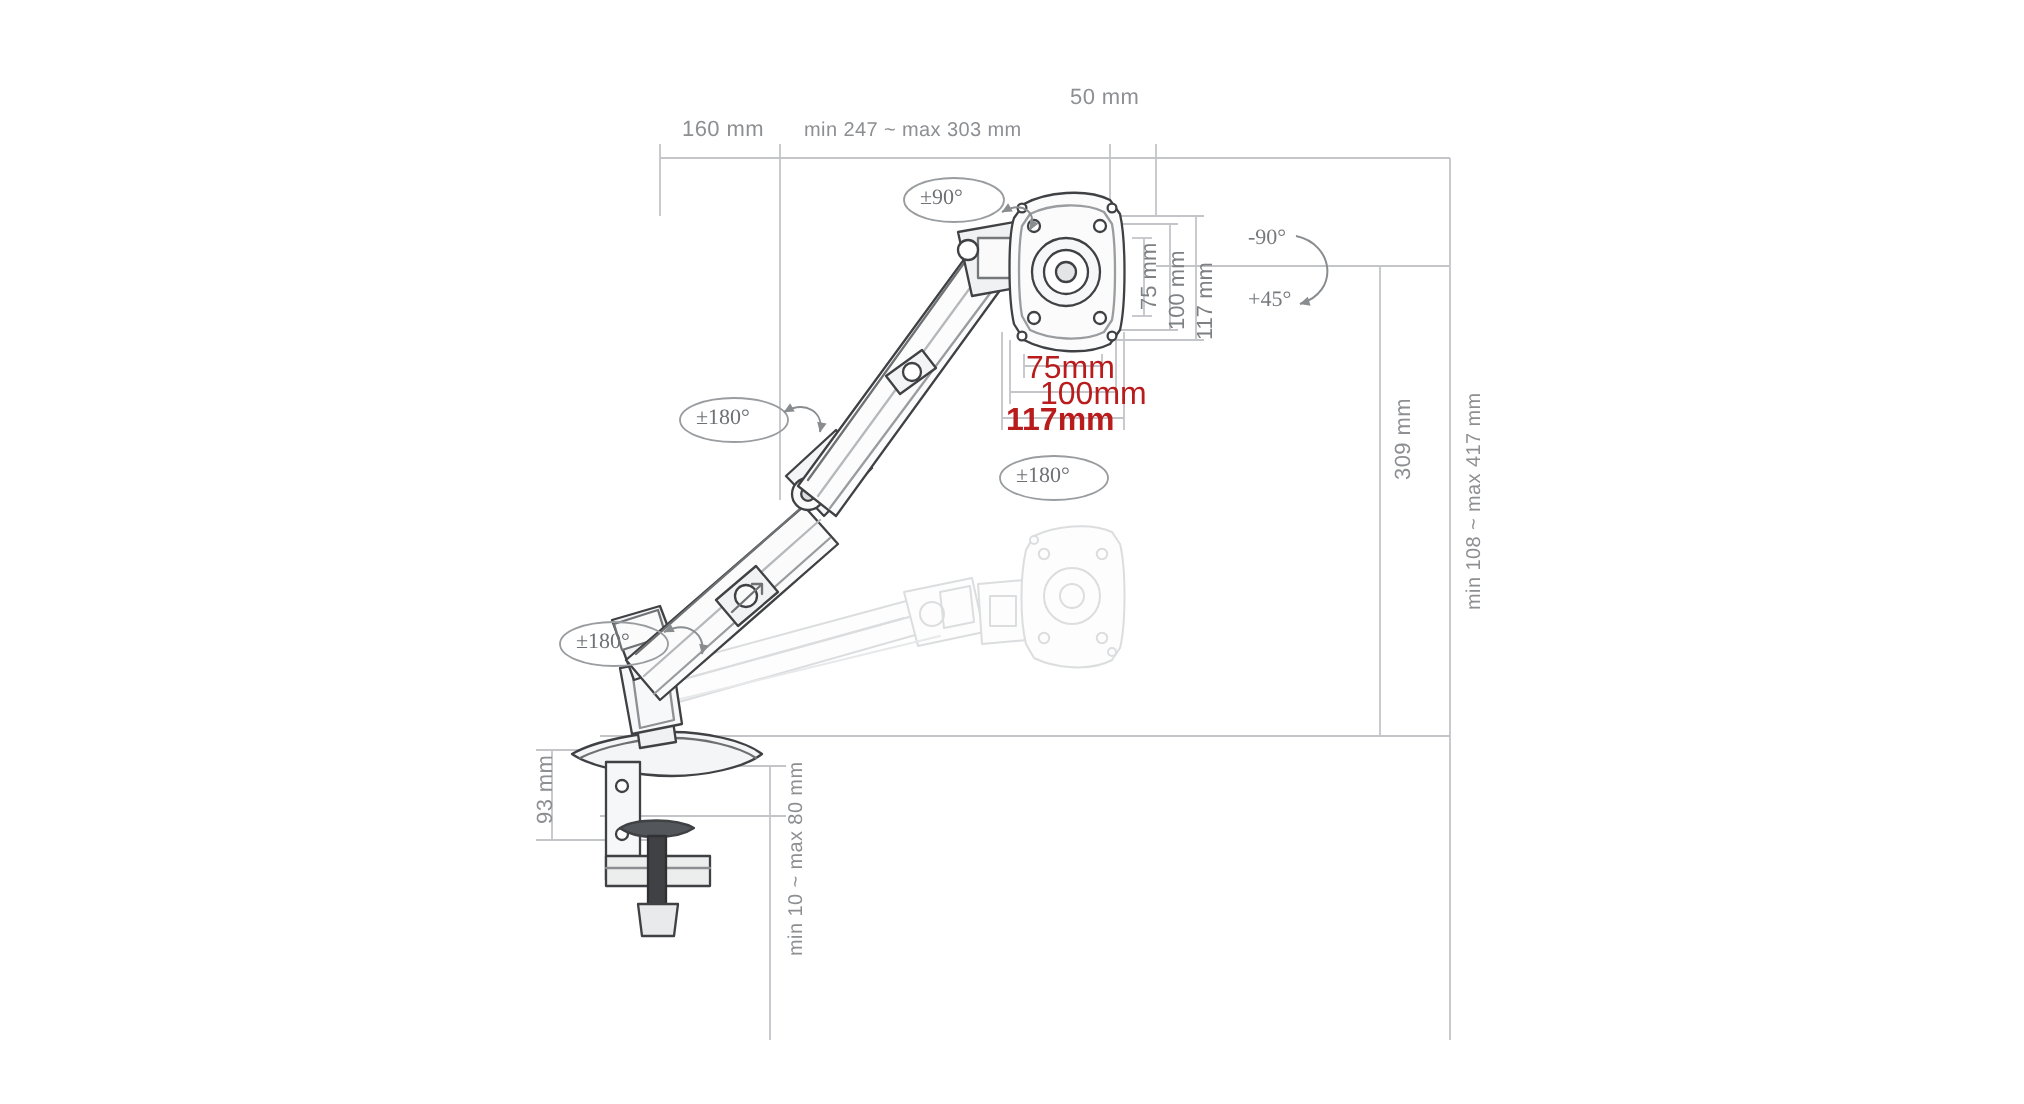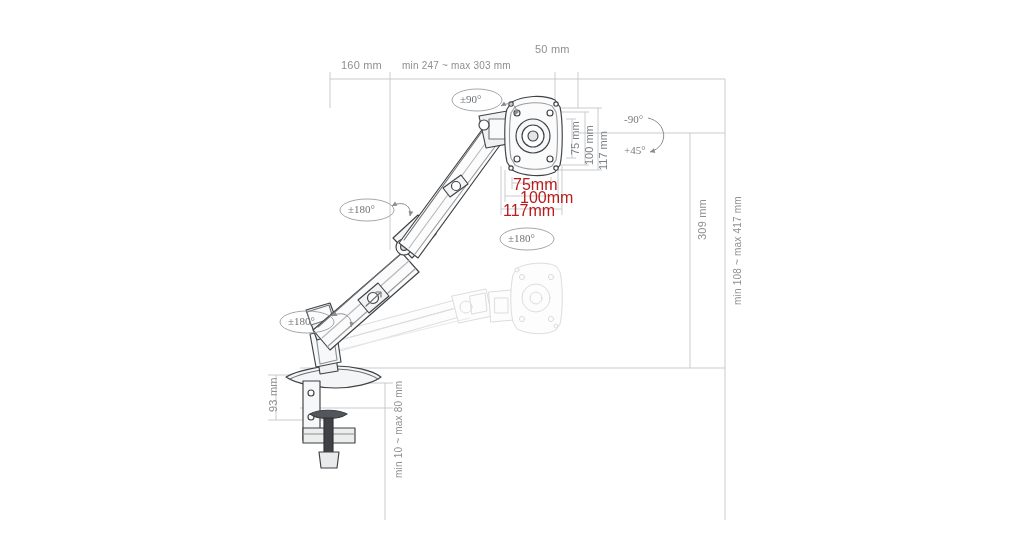--- a/index.html
+++ b/index.html
@@ -270,21 +270,21 @@
 
   <div class="dim-label vert" style="left:268px; top:412px;">93 mm</div>
   <div class="dim-label vert" style="left:394px; top:478px; font-size:10px;">min 10 ~ max 80 mm</div>
 
   <div class="vesa-label vert" style="left:570px; top:155px;">75 mm</div>
   <div class="vesa-label vert" style="left:584px; top:165px;">100 mm</div>
   <div class="vesa-label vert" style="left:598px; top:170px;">117 mm</div>
 
   <div class="vesa-label" style="left:513px; top:177px;">75mm</div>
   <div class="vesa-label" style="left:520px; top:190px;">100mm</div>
-  <div class="vesa-label" style="left:503px; top:203px;">117mm</div>
+  <div class="vesa-label" style="left:503px; top:203px;font-weight:bold;">117mm</div>
 
   <div class="angle-badge" style="left:460px; top:94px;">±90°</div>
   <div class="angle-badge" style="left:348px; top:204px;">±180°</div>
   <div class="angle-badge" style="left:508px; top:233px;">±180°</div>
   <div class="angle-badge" style="left:288px; top:316px;">±180°</div>
 
   <div class="tilt-label" style="left:624px; top:114px;">-90°</div>
   <div class="tilt-label" style="left:624px; top:145px;">+45°</div>
 
 </div>

